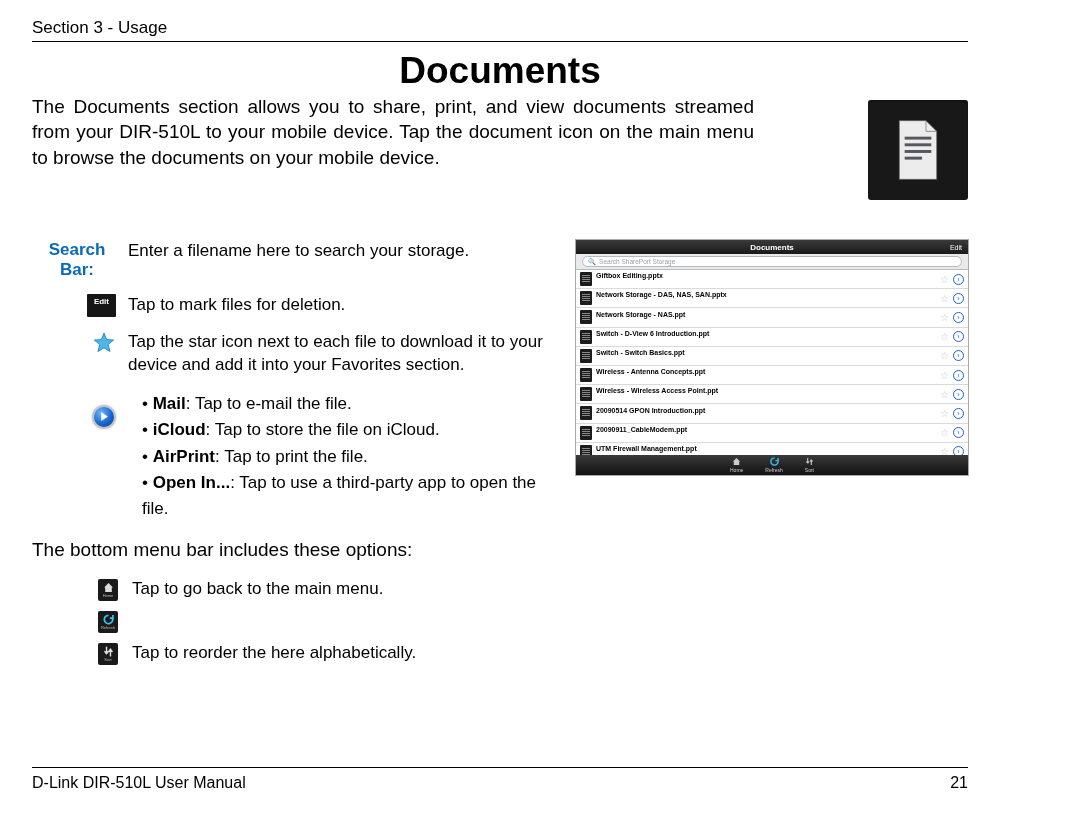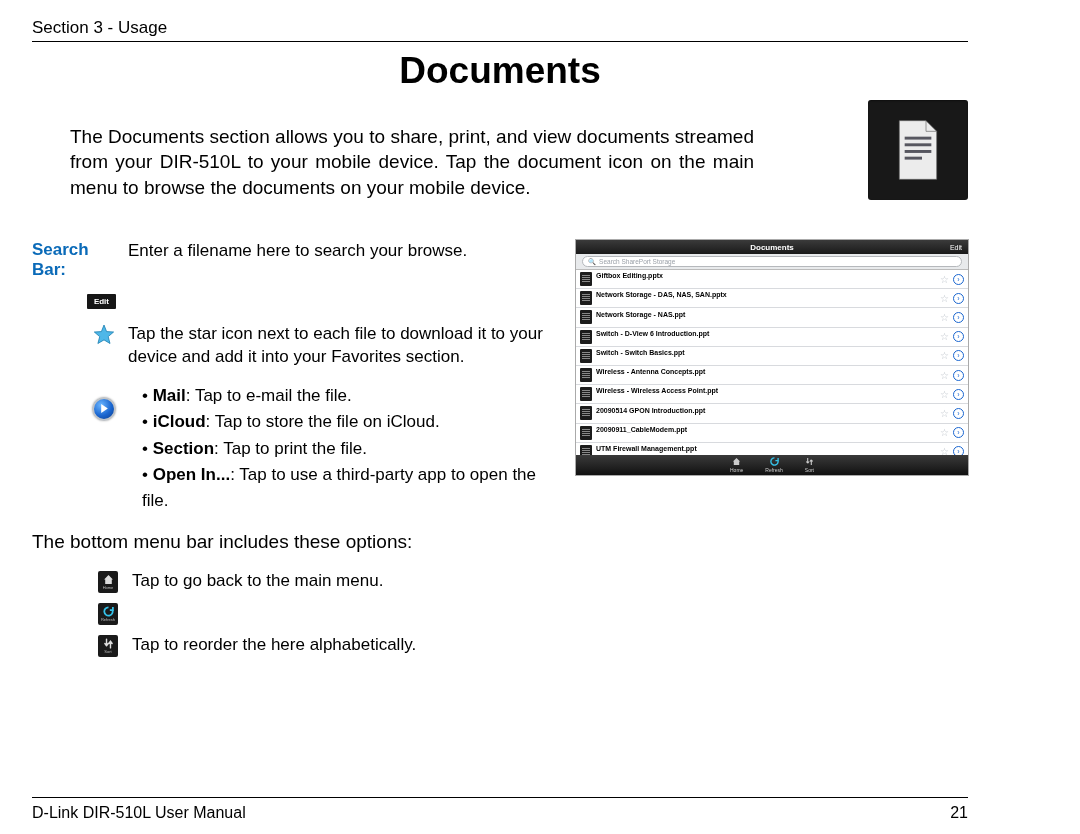--- a/index.html
+++ b/index.html
@@ -1,46 +1,46 @@
 <!DOCTYPE html>
 <html><head>
 <meta charset="utf-8">
 <style>
   * { box-sizing: border-box; margin: 0; padding: 0; }
   html, body { width: 1080px; height: 834px; background: #fff; font-family: "Myriad Pro", "Segoe UI", Arial, sans-serif; color: #000; }
   .page { width: 1000px; height: 834px; position: relative; padding: 18px 32px 24px 32px; }
   .header { font-size: 17px; border-bottom: 1px solid #000; padding-bottom: 3px; margin-bottom: 8px; }
   .title { text-align: center; font-size: 37px; font-weight: 700; margin: 0 0 2px 0; }
-  .top-row { display: flex; align-items: flex-end; gap: 110px; margin-bottom: 40px; margin-left: 38px; }
+  .top-row { display: flex; align-items: flex-start; gap: 110px; margin-bottom: 40px; }
   .intro { font-size: 19px; line-height: 1.34; text-align: justify; flex: 1; padding-right: 4px; }
   .doc-tile { width: 100px; height: 100px; background: #181818; border-radius: 3px; display: flex; align-items: center; justify-content: center; box-shadow: 0 1px 2px rgba(0,0,0,0.4) inset; margin-top: 6px; }
   .doc-tile svg { width: 58px; height: 64px; }
   .mid-row { display: flex; gap: 30px; }
   .left-col { flex: 1; }
   .right-col { width: 392px; }
   .def-row { display: flex; margin-bottom: 14px; }
   .def-icon { width: 96px; display: flex; justify-content: flex-end; padding-right: 12px; }
-  .def-label { width: 96px; text-align: left; padding-right: 6px; font-weight: 700; font-size: 17px; }
+  .def-label { width: 96px; text-align: center; padding-right: 6px; font-weight: 700; font-size: 17px; }
   .search-label { color: #0a6ab8; font-weight: 700; }
   .def-text { flex: 1; font-size: 17px; line-height: 1.35; }
   .edit-badge { background: #161616; color: #fff; font-size: 8px; padding: 3px 7px; border-radius: 1px; font-weight: 600; }
   .star-icon svg { width: 24px; height: 24px; }
   .circle-arrow { width: 24px; height: 24px; border-radius: 50%; background: radial-gradient(circle at 35% 30%, #6bb6ff, #1a66d0 55%, #0b3b8c); border: 2px solid #c0c4c8; display: flex; align-items: center; justify-content: center; box-shadow: 0 0 2px rgba(0,0,0,0.3); }
   .circle-arrow svg { width: 11px; height: 11px; }
   .bullets { font-size: 17px; line-height: 1.55; }
   .bullets .b { padding-left: 14px; }
   .bullets b { font-weight: 700; }
   .bottom-note { font-size: 19px; margin: 12px 0 18px 0; }
   .small-icon-row { display: flex; align-items: flex-start; margin-bottom: 10px; }
   .small-icon-row .ic { width: 100px; display: flex; justify-content: flex-end; padding-right: 14px; }
   .small-icon-row .tx { font-size: 17px; }
   .mini-btn { width: 20px; height: 22px; background: #1a1a1a; border-radius: 2px; display: flex; flex-direction: column; align-items: center; justify-content: center; gap: 1px; }
   .mini-btn svg { width: 11px; height: 11px; }
   .mini-lbl { font-size: 4px; color: #bbb; line-height: 1; }
-  .footer { position: absolute; left: 32px; right: 32px; bottom: 12px; border-top: 1px solid #000; padding-top: 6px; display: flex; justify-content: space-between; font-size: 16px; }
+  .footer { position: absolute; left: 32px; right: 32px; bottom: 42px; border-top: 1px solid #000; padding-top: 6px; display: flex; justify-content: space-between; font-size: 16px; }
   
   .mock { width: 392px; height: 235px; background: #fff; box-shadow: 0 0 0 1px #aaa; font-size: 8px; display: flex; flex-direction: column; }
   .mock-top { background: linear-gradient(#3a3a3a,#1a1a1a); color: #fff; height: 14px; display: flex; align-items: center; justify-content: center; position: relative; font-weight: 700; }
   .mock-edit { position: absolute; right: 6px; font-size: 7px; font-weight: 400; }
   .mock-search { height: 16px; background: #e8eaec; border-bottom: 1px solid #bbb; display:flex; align-items:center; padding-left:6px; }
   .mock-search-field { background:#fff; border:1px solid #b5b8bc; border-radius:9px; height:11px; flex:1; margin-right:6px; display:flex; align-items:center; padding-left:5px; color:#9aa0a8; font-size:6.5px; }
   .mock-list { flex: 1; overflow: hidden; }
   .mrow { height: 19.2px; border-bottom: 1px solid #d8dade; display: flex; align-items: center; padding: 0 4px; gap: 4px; }
   .mrow .mic { width: 12px; height: 14px; background: #1c1c1c; border-radius: 1px; position:relative; }
   .mrow .mic::after{content:"";position:absolute;left:2px;right:2px;top:3px;height:1px;background:#888;box-shadow:0 2px 0 #888,0 4px 0 #888,0 6px 0 #888;}
@@ -71,27 +71,28 @@
         <rect x="10" y="24" width="20" height="2.2" fill="#575760"></rect>
         <rect x="10" y="29" width="13" height="2.2" fill="#575760"></rect>
       </svg>
     </div>
   </div>
 
   <div class="mid-row">
     <div class="left-col">
       <div class="def-row">
         <div class="def-label search-label">Search Bar:</div>
-        <div class="def-text">Enter a filename here to search your browse.</div>
+        <div class="def-text">Enter a filename here to search your storage.</div>
       </div>
 
       <div class="def-row">
         <div class="def-icon">
             <span class="edit-badge">Edit</span>
           </div>
+        <div class="def-text">Tap to mark files for deletion.</div>
       </div>
 
       <div class="def-row">
         <div class="def-icon star-icon">
           <svg viewBox="0 0 24 24">
               <path d="M12 2 l2.6 6.6 7 .4 -5.4 4.6 1.8 6.9 L12 16.9 5.9 20.5 7.7 13.6 2.3 9 9.4 8.6 Z" fill="#4fb7e8" stroke="#1a7db0" stroke-width="0.8"></path>
             </svg>
         </div>
         <div class="def-text">Tap the star icon next to each file to download it to your device and add it into your Favorites section.</div>
       </div>
@@ -100,21 +101,21 @@
         <div class="def-icon" style="align-items:flex-start; padding-top:14px;">
           <div class="circle-arrow">
               <svg viewBox="0 0 10 10">
                 <path d="M2 1 L8 5 L2 9 Z" fill="#fff"></path>
               </svg>
             </div>
         </div>
         <div class="def-text bullets">
           <div class="b">• <b>Mail</b><span>: Tap to e-mail the file.</span></div>
           <div class="b">• <b>iCloud</b><span>: Tap to store the file on iCloud.</span></div>
-          <div class="b">• <b>Section</b><span>: Tap to print the file.</span></div>
+          <div class="b">• <b>AirPrint</b><span>: Tap to print the file.</span></div>
           <div class="b">• <b>Open In...</b><span>: Tap to use a third-party app to open the file.</span></div>
         </div>
       </div>
     </div>
 
     <div class="right-col">
       <div class="mock">
         <div class="mock-top">
             <span>Documents</span>
             <span class="mock-edit">Edit</span>

